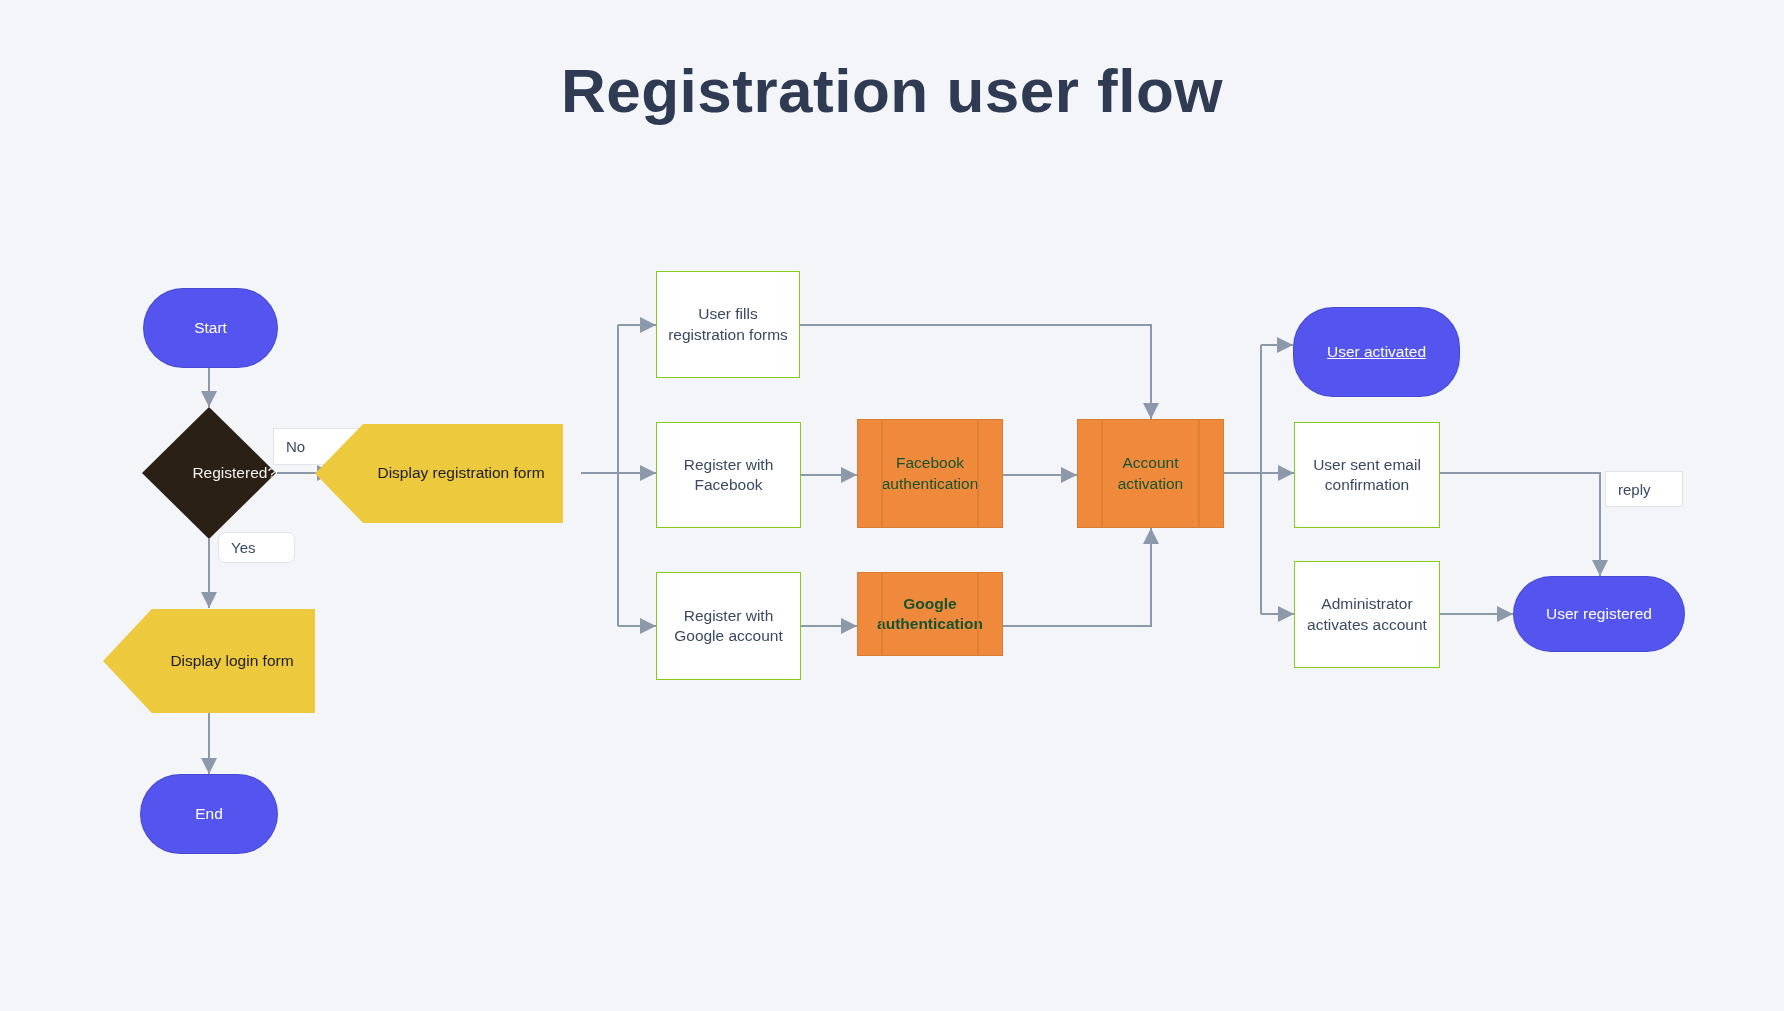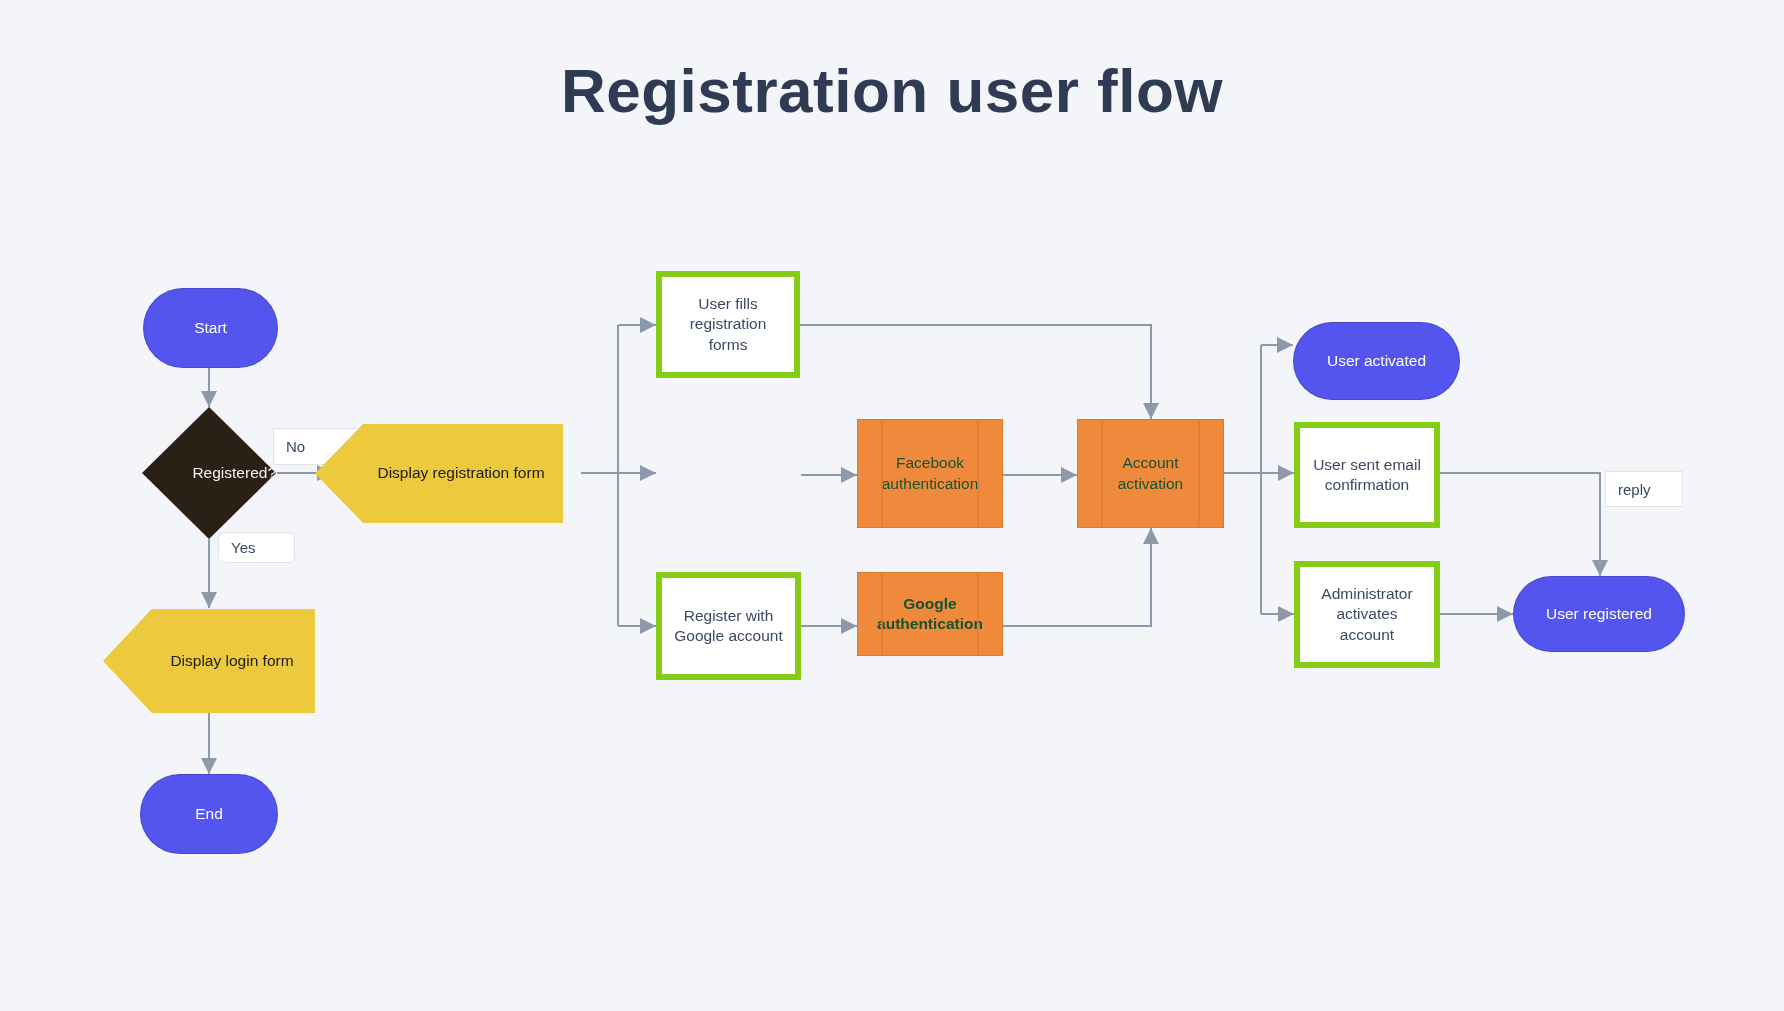--- a/index.html
+++ b/index.html
@@ -36,21 +36,21 @@
     background:var(--diamond-dark);color:#f4f2ef;
     clip-path:polygon(50% 0,100% 50%,50% 100%,0 50%);
     justify-content:flex-end;
   }
   .pent{
     background:var(--accent-yellow);color:#1c1c1c;
   }
   .pent-reg{clip-path:polygon(0 50%,19.4% 0,100% 0,100% 100%,19.4% 100%);padding-left:44px;}
   .pent-login{clip-path:polygon(0 50%,23% 0,100% 0,100% 100%,23% 100%);padding-left:46px;}
   .whitebox{
-    background:#ffffff;border:6px solid #84cc16;
+    background:#ffffff;border:1px solid #84cc16;
   }
   .process{
     background:var(--accent-orange);border:1px solid var(--orange-divider);
     color:#14532d;padding:0 28px;
   }
   .pbar{
     position:absolute;top:0;bottom:0;width:2px;
     background:var(--orange-divider);opacity:0.75;
   }
   .pbar.left{left:23px;} .pbar.right{right:23px;}
@@ -120,20 +120,23 @@
   </div>
 
   <div class="node pill" style="left:140px;top:774px;width:138px;height:80px;">
     <span>End</span>
   </div>
 
   <div class="node whitebox" style="left:656px;top:271px;width:144px;height:107px;padding:0 8px;">
     <span>User fills registration forms</span>
   </div>
 
+  <div class="node whitebox" style="left:656px;top:422px;width:145px;height:106px;padding:0 14px;">
+    <span>Register with Facebook</span>
+  </div>
 
   <div class="node process" style="left:857px;top:419px;width:146px;height:109px;">
     <span class="pbar left"></span>
     <span class="pbar right"></span>
     <span>Facebook authentication</span>
   </div>
 
   <div class="node whitebox" style="left:656px;top:572px;width:145px;height:108px;padding:0 6px;">
     <span>Register with Google account</span>
   </div>
@@ -143,21 +146,21 @@
     <span class="pbar right"></span>
     <span>Google authentication</span>
   </div>
 
   <div class="node process" style="left:1077px;top:419px;width:147px;height:109px;">
     <span class="pbar left"></span>
     <span class="pbar right"></span>
     <span>Account activation</span>
   </div>
 
-  <div class="node pill" style="left:1293px;top:322px;width:167px;height:78px;">
+  <div class="node pill" style="left:1293px;top:307px;width:167px;height:90px;text-decoration:underline;">
     <span>User activated</span>
   </div>
 
   <div class="node whitebox" style="left:1294px;top:422px;width:146px;height:106px;padding:0 8px;">
     <span>User sent email confirmation</span>
   </div>
 
   <div class="edge-label" style="left:1605px;top:471px;width:78px;height:36px;">
     <span>reply</span>
   </div>

